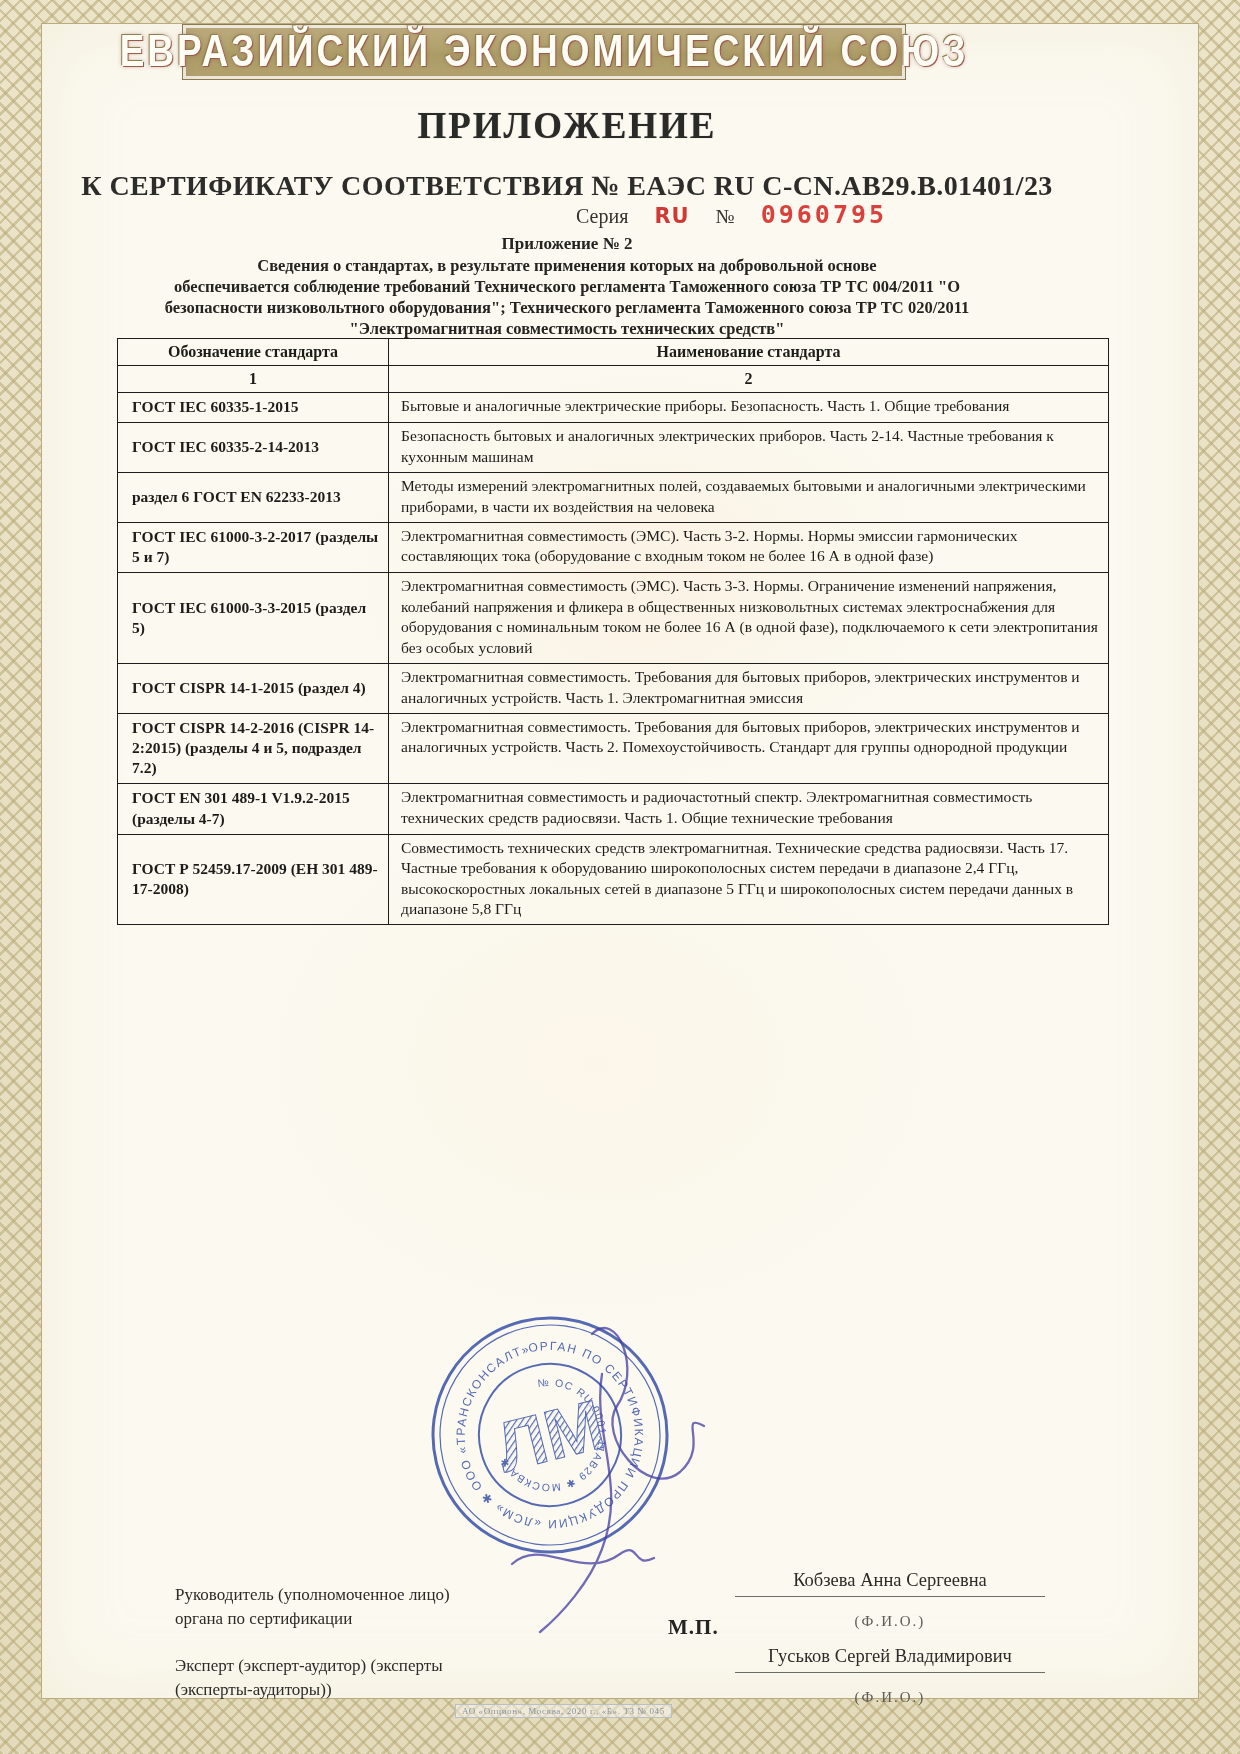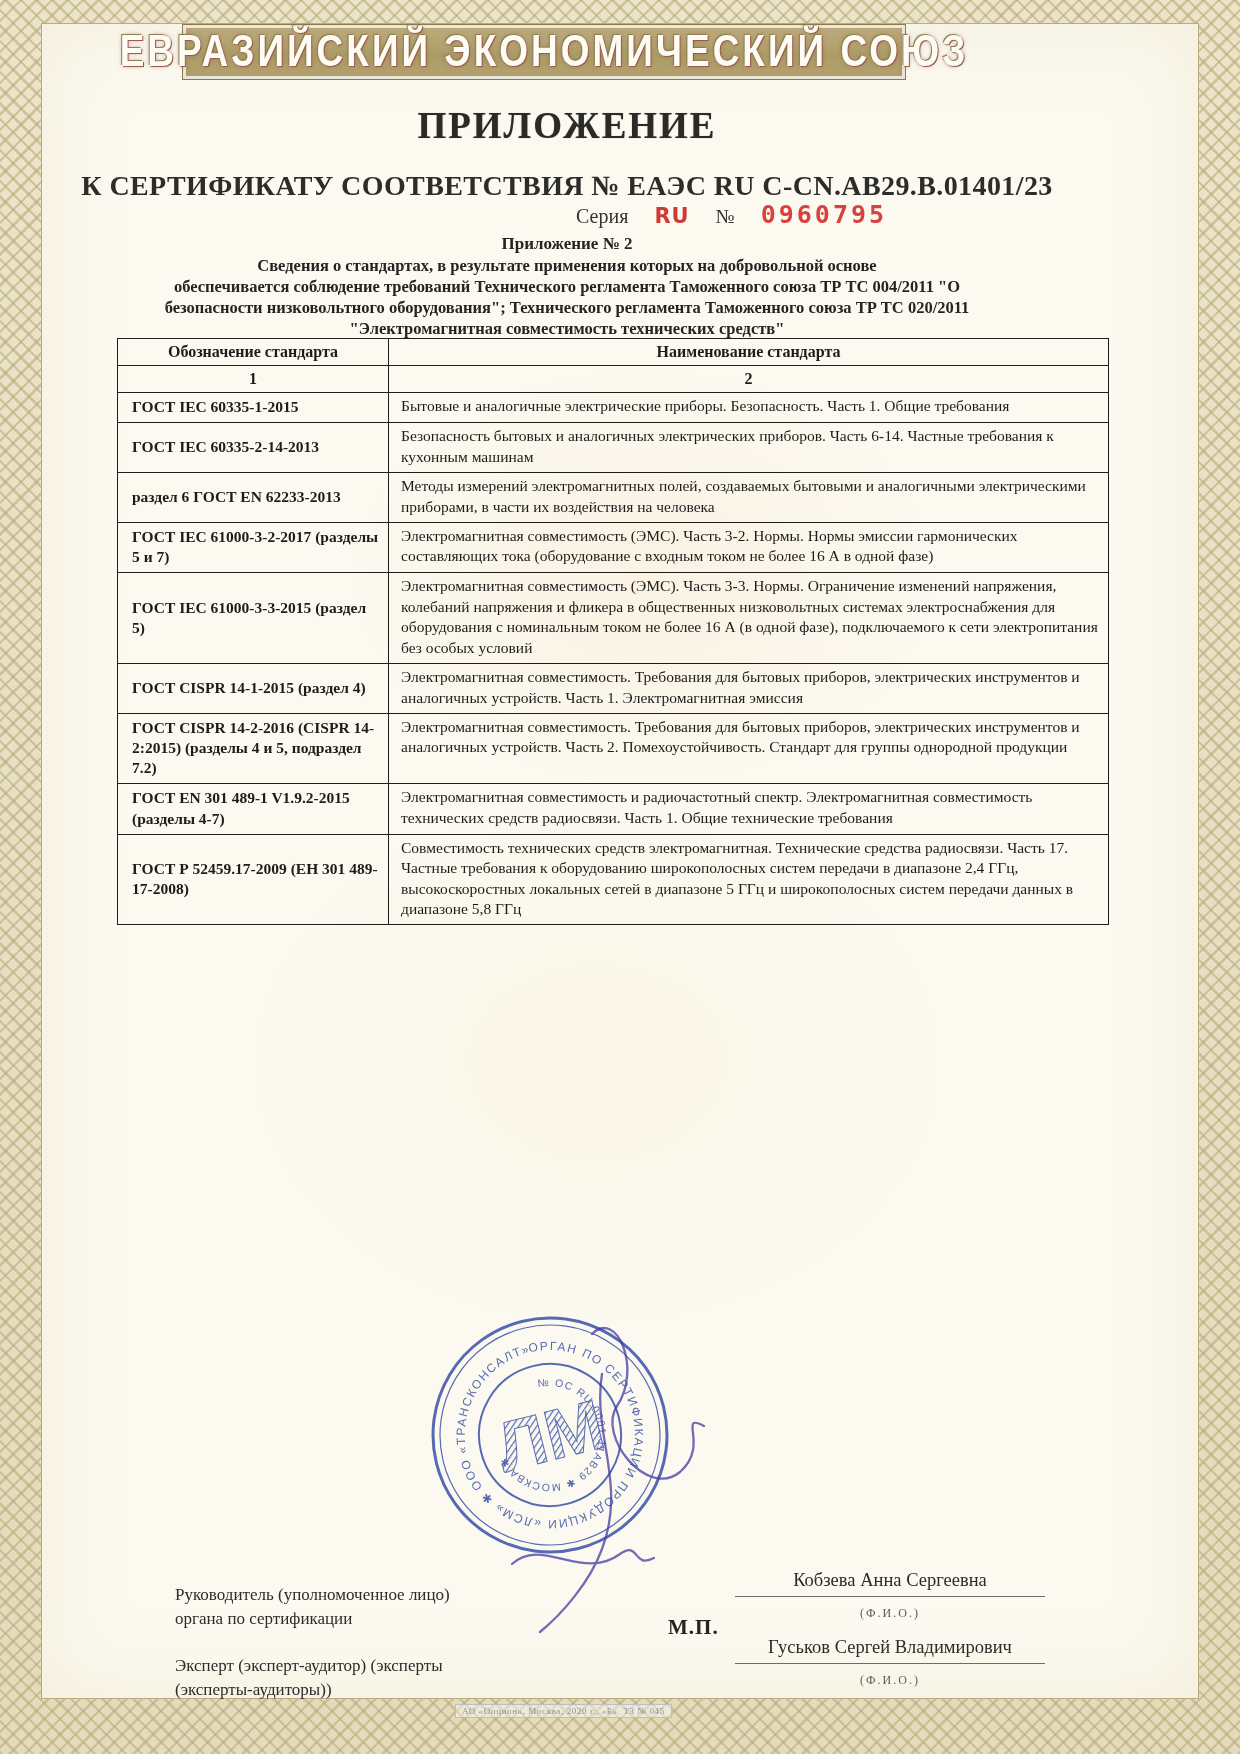--- a/index.html
+++ b/index.html
@@ -104,21 +104,21 @@
   .foot-label.l2{top:1630px;}
   .mp{
     position:absolute;left:626px;top:1591px;
     font-size:21px;font-weight:bold;color:#242422;letter-spacing:1px;
   }
   .names{
     position:absolute;left:693px;top:1546px;width:310px;text-align:center;
   }
   .name{font-size:18.5px;color:#2b2b29;}
   .sign-line{border-bottom:1.2px solid #6d6d68;margin-top:5px;}
-  .fio{font-size:12px;color:#5c5c58;letter-spacing:2px;margin-top:9px;text-align:center;}
+  .fio{font-size:15px;color:#5c5c58;letter-spacing:2px;margin-top:16px;text-align:center;}
   .name.second{margin-top:16px;}
   .print-note{
     position:absolute;left:413px;top:1680px;
     font-size:9px;color:#8b93a5;letter-spacing:.6px;
     border:.5px solid #b9bfc9;border-radius:0;padding:1px 6px;background:rgba(255,255,255,.4);
   }
 </style>
 </head>
 <body>
 
@@ -165,21 +165,21 @@
       </tr>
     </thead>
     <tbody>
     <tr>
       <td class="c1">ГОСТ IEC 60335-1-2015</td>
       <td class="c2">Бытовые и аналогичные электрические приборы. Безопасность. Часть 1. Общие требования</td>
     </tr>
 
     <tr>
       <td class="c1">ГОСТ IEC 60335-2-14-2013</td>
-      <td class="c2">Безопасность бытовых и аналогичных электрических приборов. Часть 6-14. Частные требования к кухонным машинам</td>
+      <td class="c2">Безопасность бытовых и аналогичных электрических приборов. Часть 2-14. Частные требования к кухонным машинам</td>
     </tr>
 
     <tr>
       <td class="c1">раздел 6 ГОСТ EN 62233-2013</td>
       <td class="c2">Методы измерений электромагнитных полей, создаваемых бытовыми и аналогичными электрическими приборами, в части их воздействия на человека</td>
     </tr>
 
     <tr>
       <td class="c1">ГОСТ IEC 61000-3-2-2017 (разделы 5 и 7)</td>
       <td class="c2">Электромагнитная совместимость (ЭМС). Часть 3-2. Нормы. Нормы эмиссии гармонических составляющих тока (оборудование с входным током не более 16 А в одной фазе)</td>

